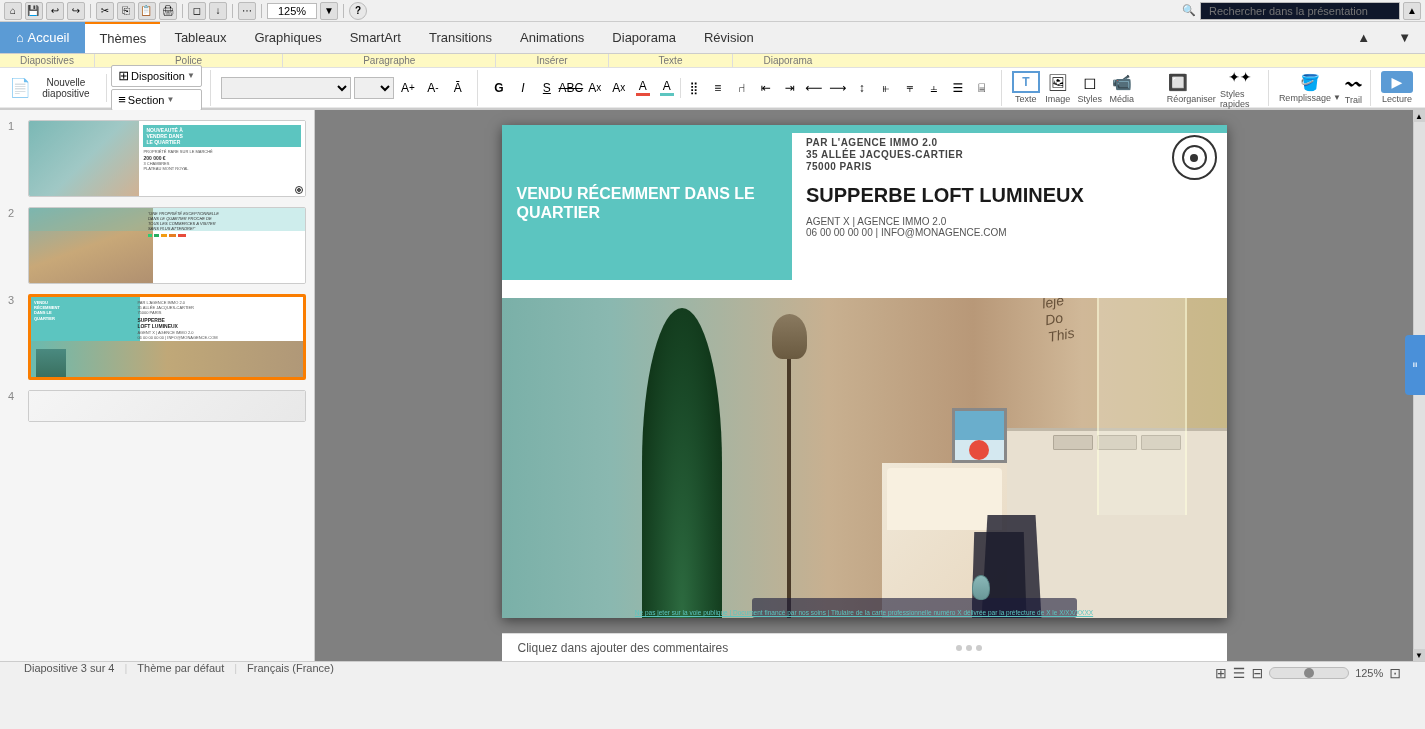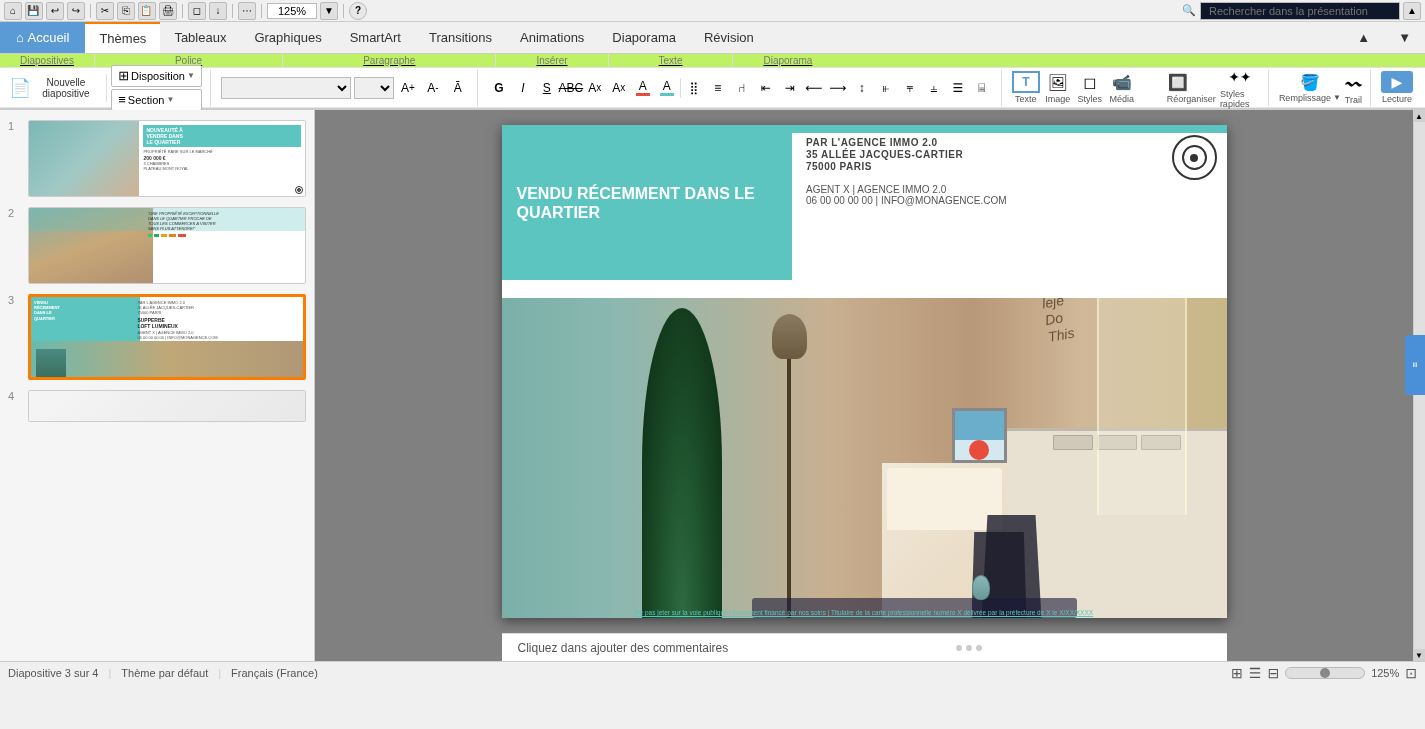--- a/index.html
+++ b/index.html
@@ -39,21 +39,21 @@
 
     
     .main-slide { width: 720px; height: 495px; position: relative; background: white; }
 
     
     .comment-bar { background: white; border-top: 1px solid #ccc; height: 30px; display: flex; align-items: center; padding: 0 16px; font-size: 12px; color: #555; }
     .comment-dots { display: flex; gap: 4px; margin: auto; }
     .comment-dot { width: 6px; height: 6px; border-radius: 50%; background: #ccc; }
 
     
-    .status-bar { height: 22px; background: #f0f0f0; border-top: 1px solid #ccc; display: flex; align-items: center; padding: 0 8px; font-size: 11px; color: #555; }
+    .status-bar { height: 22px; background: #f0f0f0; border-top: 1px solid #ccc; display: flex; padding: 0 24px; font-size: 11px; color: #555; }
     .fmt-btn { width: 22px; height: 22px; display: flex; align-items: center; justify-content: center; border: 1px solid transparent; border-radius: 2px; cursor: pointer; font-size: 12px; }
 
     
     .right-badge { position: fixed; right: 0; top: 50%; transform: translateY(-50%); background: #4a90d9; color: white; width: 20px; height: 60px; display: flex; align-items: center; justify-content: center; border-radius: 4px 0 0 4px; cursor: pointer; z-index: 100; }
 
     
     .disp-btn { display: flex; align-items: center; gap: 3px; border: 1px solid #bbb; background: white; padding: 2px 6px; font-size: 11px; cursor: pointer; border-radius: 2px; height: 22px; }
     .disp-arrow { font-size: 8px; color: #666; }
 
     
@@ -118,21 +118,21 @@
   <div class="menu-item">
     <span>Révision</span>
   </div>
   <div style="flex:1; border-right:none;"></div>
   <div class="menu-item">▲</div>
   <div class="menu-item">▼</div>
 </div>
 
 <div class="ribbon">
 
-  <div style="display:flex; height:14px; background:#bef264; border-bottom:1px solid #e0e0e0;text-decoration:underline;">
+  <div style="display:flex; height:14px; background:#fef9c3; border-bottom:1px solid #e0e0e0;">
     <div style="font-size:10px;color:#777;padding:0 20px;border-right:1px solid #ddd;display:flex;align-items:center;">Diapositives</div>
     <div style="font-size:10px;color:#777;padding:0 80px;border-right:1px solid #ddd;display:flex;align-items:center;">Police</div>
     <div style="font-size:10px;color:#777;padding:0 80px;border-right:1px solid #ddd;display:flex;align-items:center;">Paragraphe</div>
     <div style="font-size:10px;color:#777;padding:0 40px;border-right:1px solid #ddd;display:flex;align-items:center;">Insérer</div>
     <div style="font-size:10px;color:#777;padding:0 50px;border-right:1px solid #ddd;display:flex;align-items:center;">Texte</div>
     <div style="font-size:10px;color:#777;padding:0 30px;display:flex;align-items:center;">Diaporama</div>
   </div>
 
   <div style="display:flex; height:40px; align-items:center; background:white; padding:2px 4px; gap:2px; border-bottom:1px solid #e8e8e8;">
 
@@ -378,20 +378,21 @@
         <div style="position:absolute;top:0;right:0;width:75%;height:8px;background:#5cc5c0;"></div>
 
         <div style="position:absolute;left:0;top:0;width:40%;height:90%;background:#5cc5c0;display:flex;align-items:center;justify-content:center;padding:15px;">
           <div style="font-size:16px;font-weight:900;color:white;line-height:1.2;text-transform:uppercase;">VENDU RÉCEMMENT DANS LE QUARTIER</div>
         </div>
 
         <div style="position:absolute;left:42%;top:12px;right:60px;">
           <div style="font-size:10px;font-weight:600;color:#444;letter-spacing:0.5px;margin-bottom:1px;">PAR L'AGENCE IMMO 2.0</div>
           <div style="font-size:10px;font-weight:600;color:#444;letter-spacing:0.5px;margin-bottom:1px;">35 ALLÉE JACQUES-CARTIER</div>
           <div style="font-size:10px;font-weight:600;color:#444;letter-spacing:0.5px;margin-bottom:12px;">75000 PARIS</div>
+          <div style="font-size:20px;font-weight:900;color:#1a1a1a;line-height:1.1;text-transform:uppercase;">SUPPERBE LOFT LUMINEUX</div>
           <div style="font-size:10px;color:#555;margin-top:10px;">AGENT X  |  AGENCE IMMO 2.0</div>
           <div style="font-size:10px;color:#555;">06 00 00 00 00  |  INFO@MONAGENCE.COM</div>
         </div>
 
         <div style="position:absolute;top:10px;right:10px;width:45px;height:45px;border:2.5px solid #333;border-radius:50%;display:flex;align-items:center;justify-content:center;">
           <div style="width:25px;height:25px;border:2.5px solid #333;border-radius:50%;position:relative;display:flex;align-items:center;justify-content:center;">
             <div style="width:8px;height:8px;background:#333;border-radius:50%;"></div>
           </div>
         </div>
       </div>

